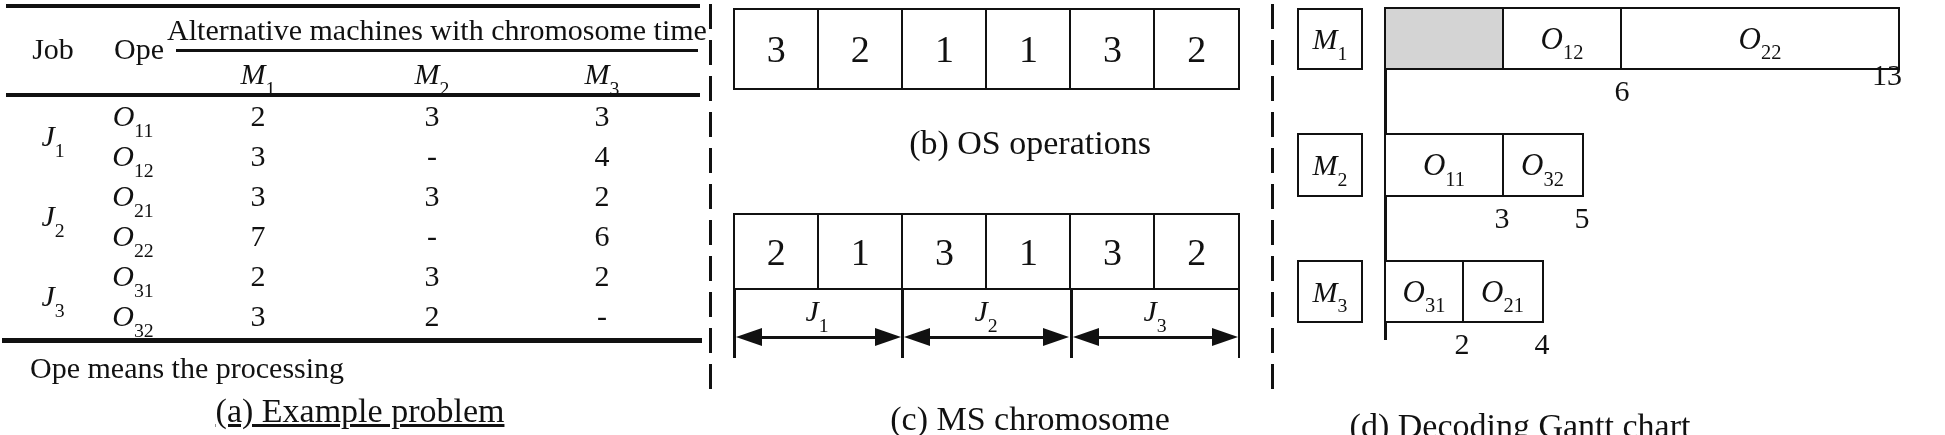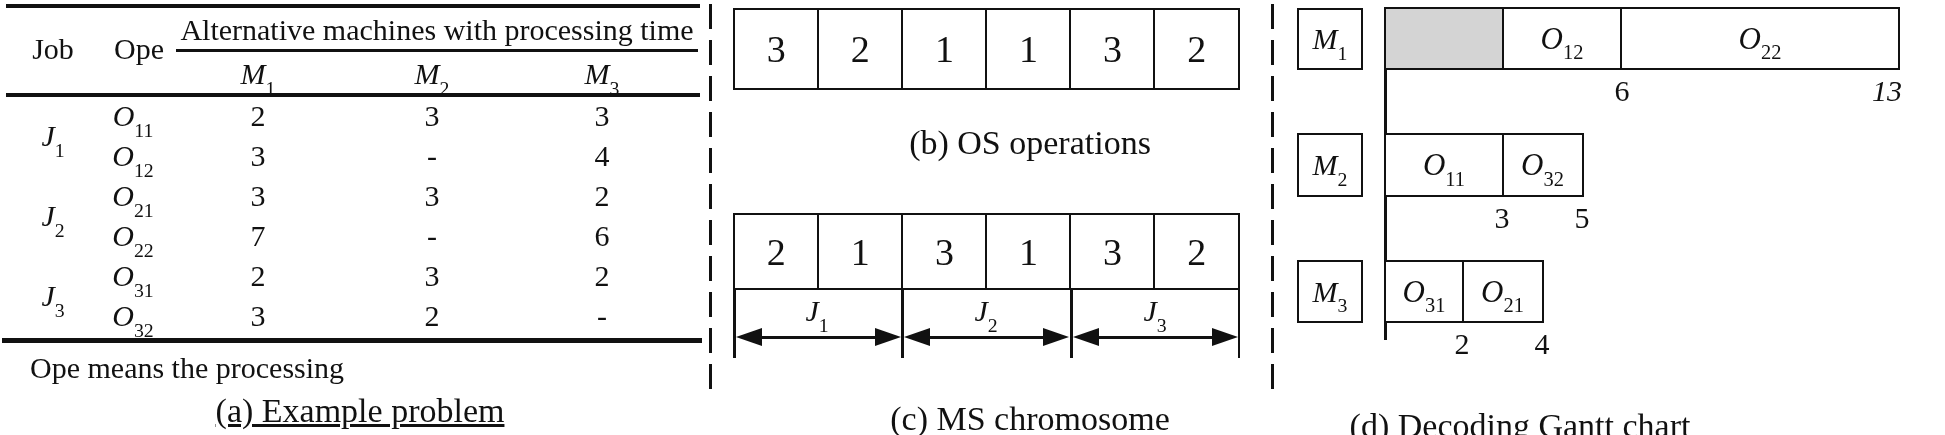--- a/index.html
+++ b/index.html
@@ -33,21 +33,21 @@
   .jarrow::after{content:"";position:absolute;right:0;top:0;width:0;height:0;
     border-top:9px solid transparent;border-bottom:9px solid transparent;border-left:26px solid #111;}
 </style>
 </head>
 <body>
 
 <div class="ln" style="left:6px;top:4px;width:694px;height:4px;"></div>
 
 <div class="t c" style="left:53px;top:30px;">Job</div>
 <div class="t c" style="left:133px;top:30px;margin-left:6px;">Ope</div>
-<div class="t c" style="left:437px;top:11px;">Alternative machines with processing time</div>
+<div class="t c" style="left:437px;top:11px;">Alternative machines with chromosome time</div>
 <div class="ln" style="left:176px;top:49px;width:522px;height:2.5px;"></div>
 
 <div class="t c" style="left:258px;top:55px;"><span class="var">M</span><sub>1</sub></div>
 <div class="t c" style="left:432px;top:55px;"><span class="var">M</span><sub>2</sub></div>
 <div class="t c" style="left:602px;top:55px;"><span class="var">M</span><sub>3</sub></div>
 
 <div class="ln" style="left:6px;top:93px;width:694px;height:4px;"></div>
 
 <div class="t c" style="left:53px;top:117px;"><span class="var">J</span><sub>1</sub></div>
 <div class="t c" style="left:53px;top:197px;"><span class="var">J</span><sub>2</sub></div>
@@ -145,21 +145,21 @@
 <div class="bars" style="left:1384px;top:7px;height:63px;">
   <div class="bar idle" style="width:120px;"></div>
   <div class="bar" style="width:121px;">
       <span><span class="var">O</span><sub>12</sub></span>
     </div>
   <div class="bar" style="width:280px;">
       <span><span class="var">O</span><sub>22</sub></span>
     </div>
 </div>
 <div class="t c" style="left:1622px;top:72px;">6</div>
-<div class="t c" style="left:1887px;top:72px;font-style:italic;">13</div>
+<div class="t c" style="left:1887px;top:56px;">13</div>
 
 <div class="bars" style="left:1384px;top:133px;height:64px;">
   <div class="bar" style="width:120px;">
       <span><span class="var">O</span><sub>11</sub></span>
     </div>
   <div class="bar" style="width:82px;">
       <span><span class="var">O</span><sub>32</sub></span>
     </div>
 </div>
 <div class="t c" style="left:1502px;top:199px;">3</div>

